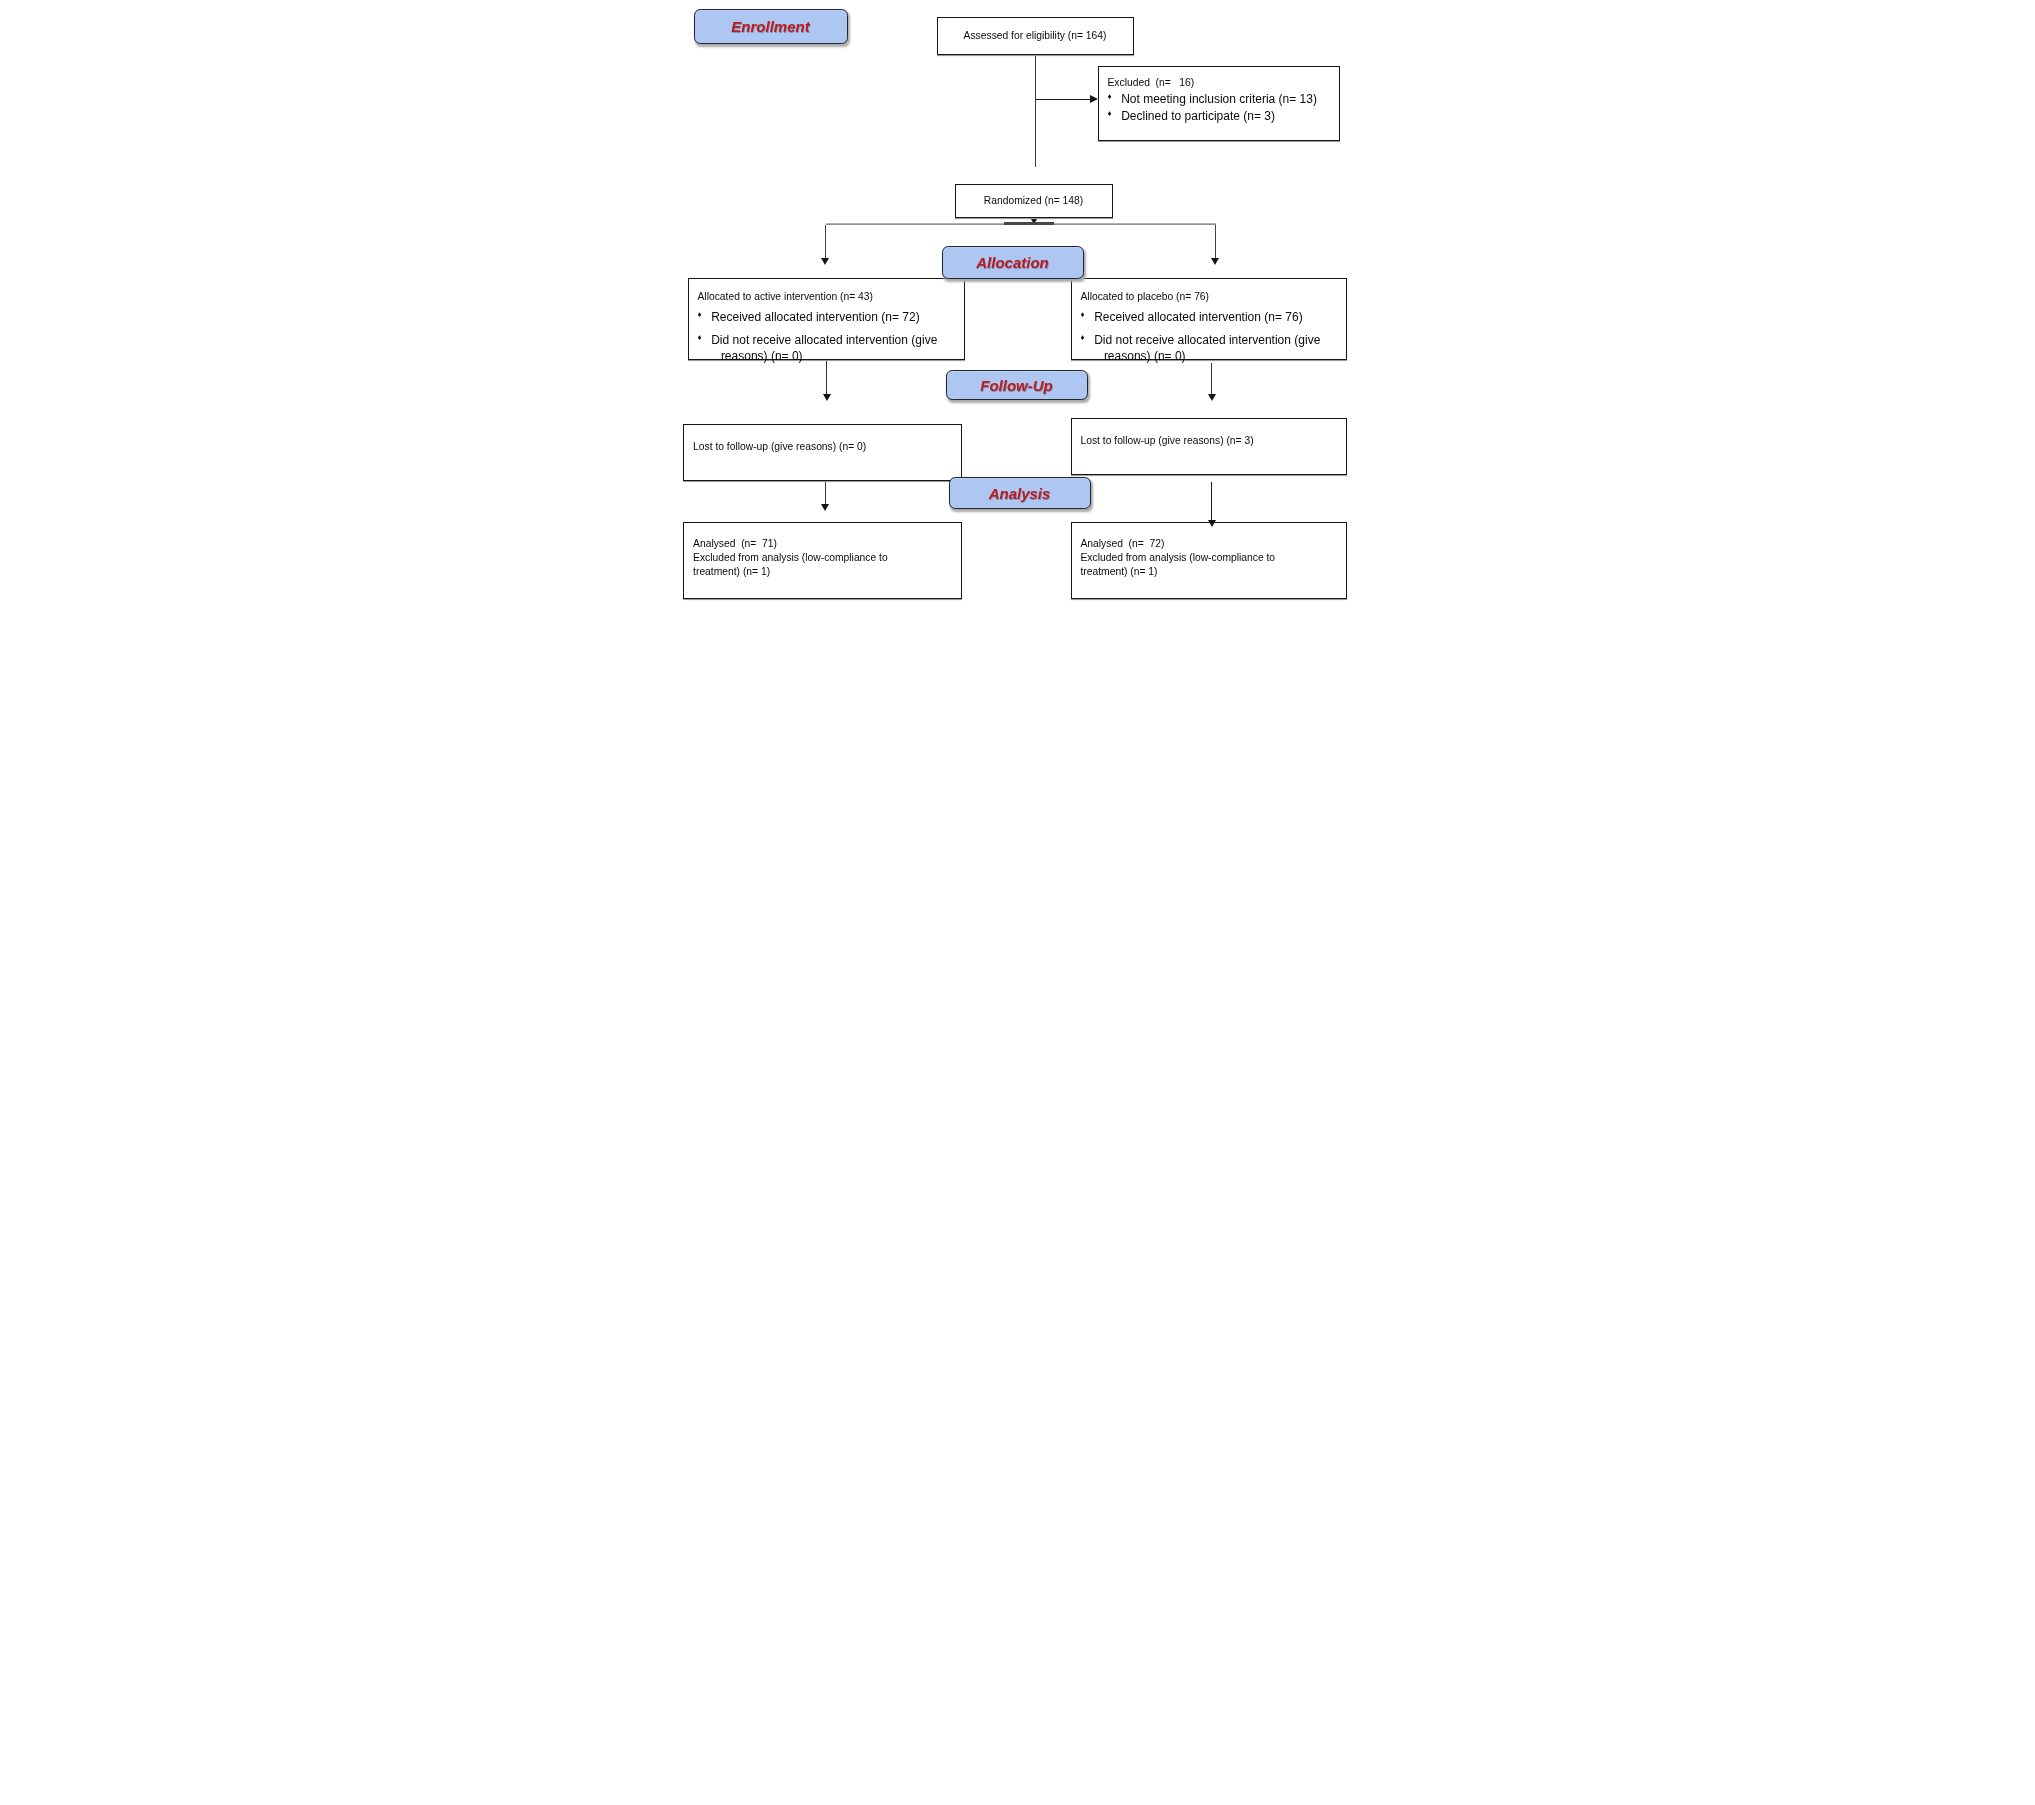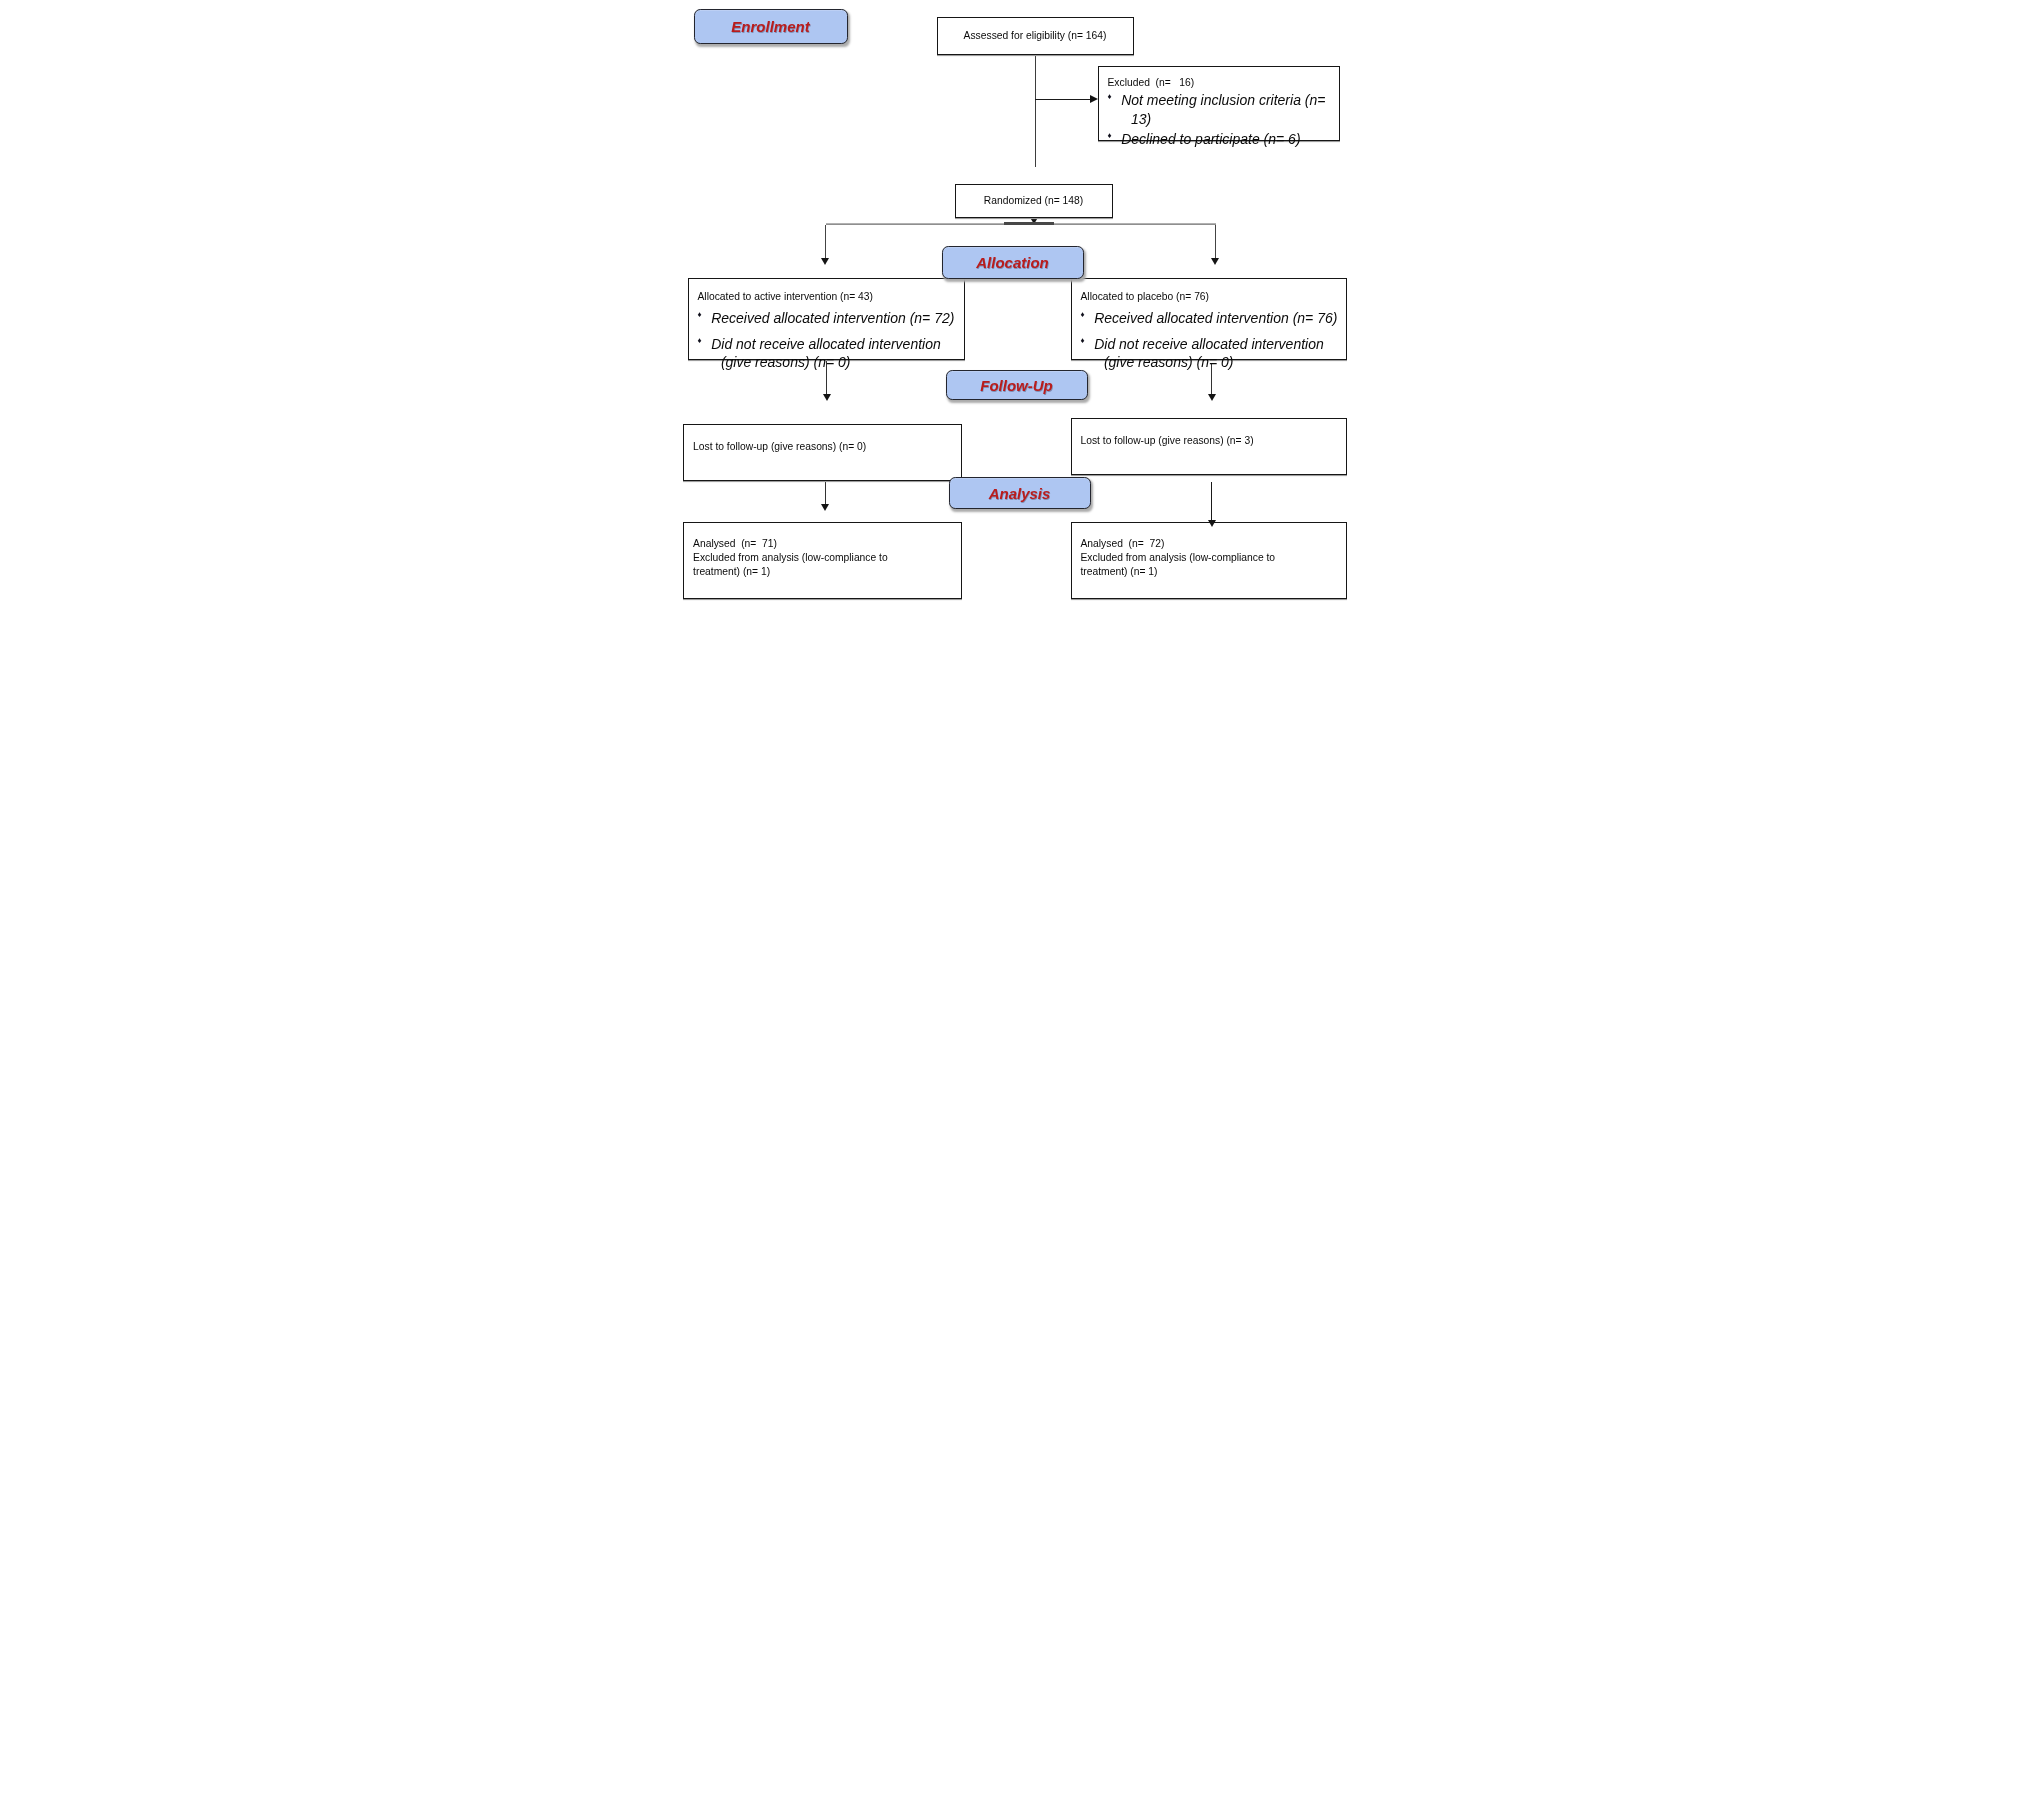--- a/index.html
+++ b/index.html
@@ -26,21 +26,21 @@
   .t18 { font-size:10.3px; line-height:1.35; white-space:pre-wrap; }
   .pad-list { padding:8.5px 6.8px 0 9px; }
   .pad-alloc { padding:11.4px 5.7px 0 9px; }
   .pad-follow { padding:15.4px 5.7px 0 9px; }
   .pad-analysed { padding:14.2px 5.7px 0 9px; }
   .box-title { font-size:10.3px; line-height:1.35; white-space:pre-wrap; margin:0 0 5.1px 0; }
   .box-title.tight { margin-bottom:1.7px; }
   .brow { display:flex; margin:0 0 6.3px 0; }
   .brow.tight { margin-bottom:1.1px; }
   .bullet { width:13.7px; flex:0 0 13.7px; font-size:8px; padding-top:1.1px; color:#10101c; }
-  .btext { font-size:14px; line-height:1.35; padding-left:9.7px; text-indent:-9.7px;font-style:italic; }
+  .btext { font-size:12px; line-height:1.35; padding-left:9.7px; text-indent:-9.7px; }
   .an-line2 { max-width:231px; }
   
   .vline { position:absolute; width:1.1px; background:#3d3d3d; }
   .hline { position:absolute; height:1.1px; background:#1a1a1a; }
   .branch-h {
     position:absolute; height:2.3px;
     background:linear-gradient(#c2c2c2, #7e7e7e);
   }
   .branch-dark { position:absolute; height:3.4px; background:#474747; }
   .ah-down { position:absolute; width:0; height:0; border-left:5.7px solid transparent;
@@ -92,21 +92,21 @@
   <div class="wbox center-text t18" style="left:258px; top:17px; width:197px; height:38px;">Assessed for eligibility (n= 164)</div>
 
   <div class="wbox pad-list" style="left:419px; top:66px; width:242px; height:75px;">
     <div class="box-title tight">Excluded  (n=   16)</div>
     <div class="brow tight">
       <span class="bullet">♦</span>
       <span class="btext">Not meeting inclusion criteria (n= 13)</span>
     </div>
     <div class="brow tight">
       <span class="bullet">♦</span>
-      <span class="btext">Declined to participate (n= 6)</span>
+      <span class="btext">Declined to participate (n= 3)</span>
     </div>
   </div>
 
   <div class="wbox center-text t18" style="left:276px; top:184px; width:158px; height:34px;">Randomized (n= 148)</div>
 
   <div class="wbox pad-alloc" style="left:9px; top:278px; width:277px; height:82px;">
     <div class="box-title">Allocated to active intervention (n= 43)</div>
     <div class="brow">
       <span class="bullet">♦</span>
       <span class="btext">Received allocated intervention (n= 72)</span>

